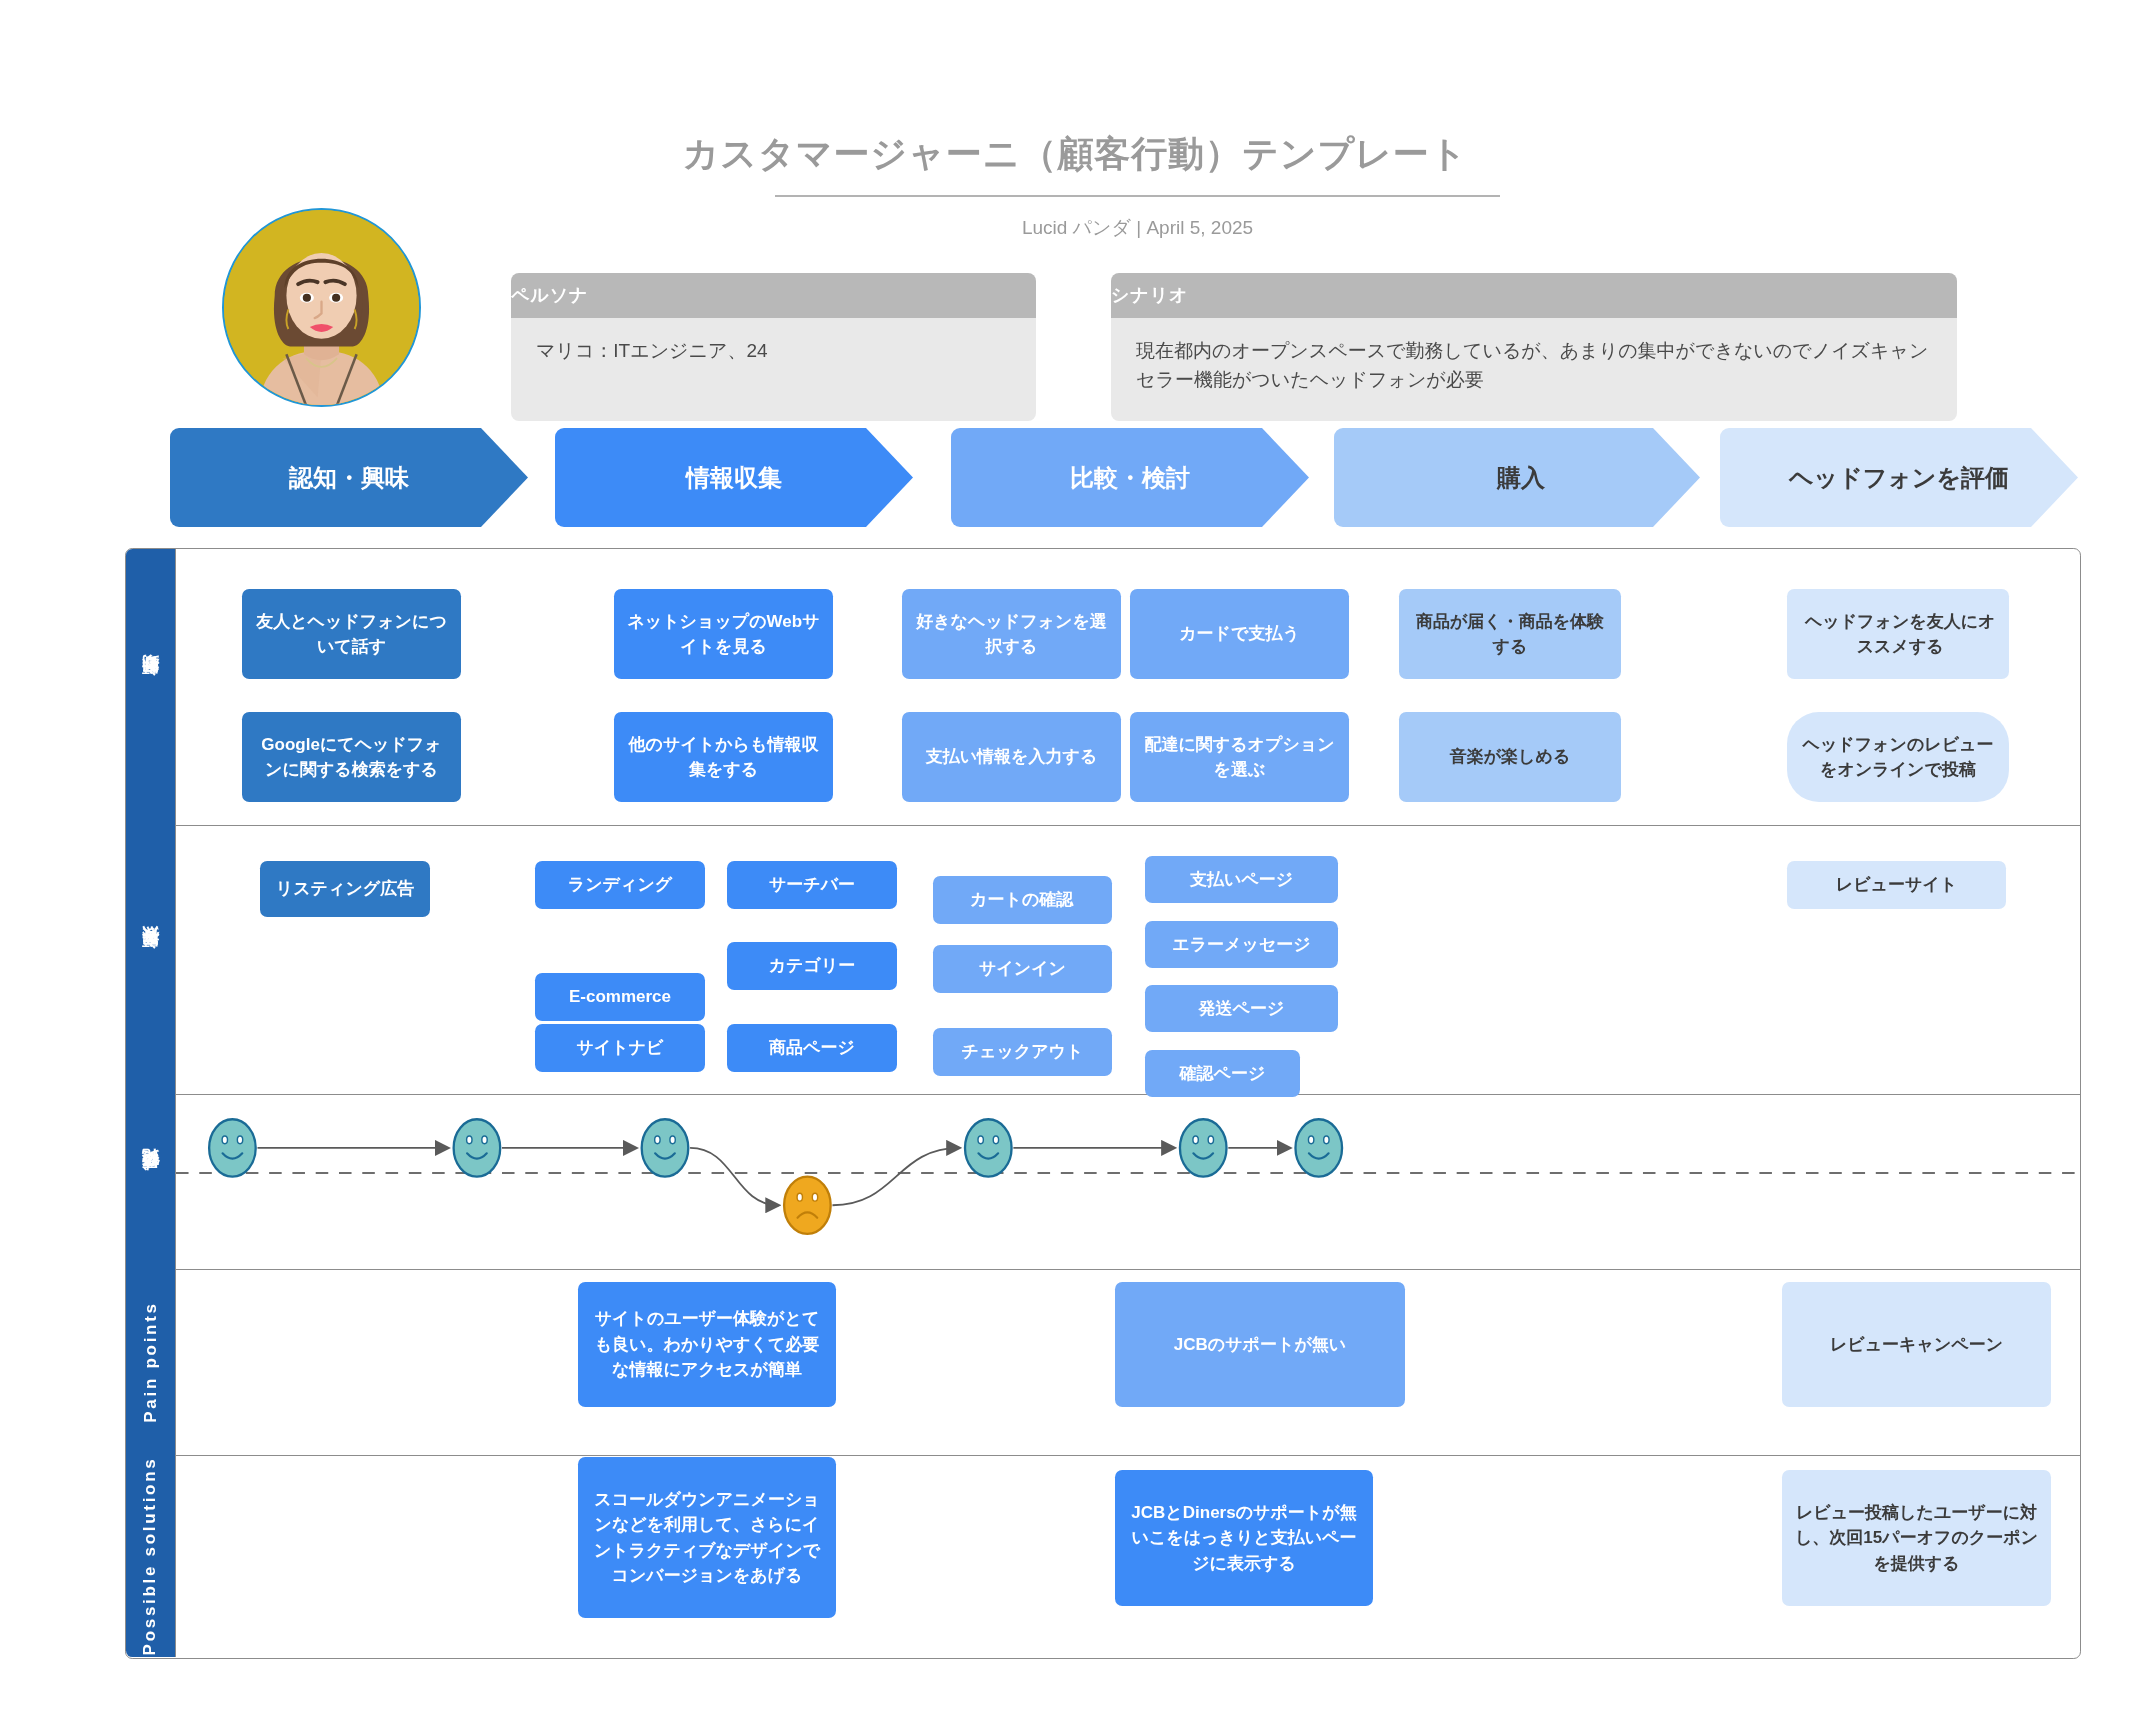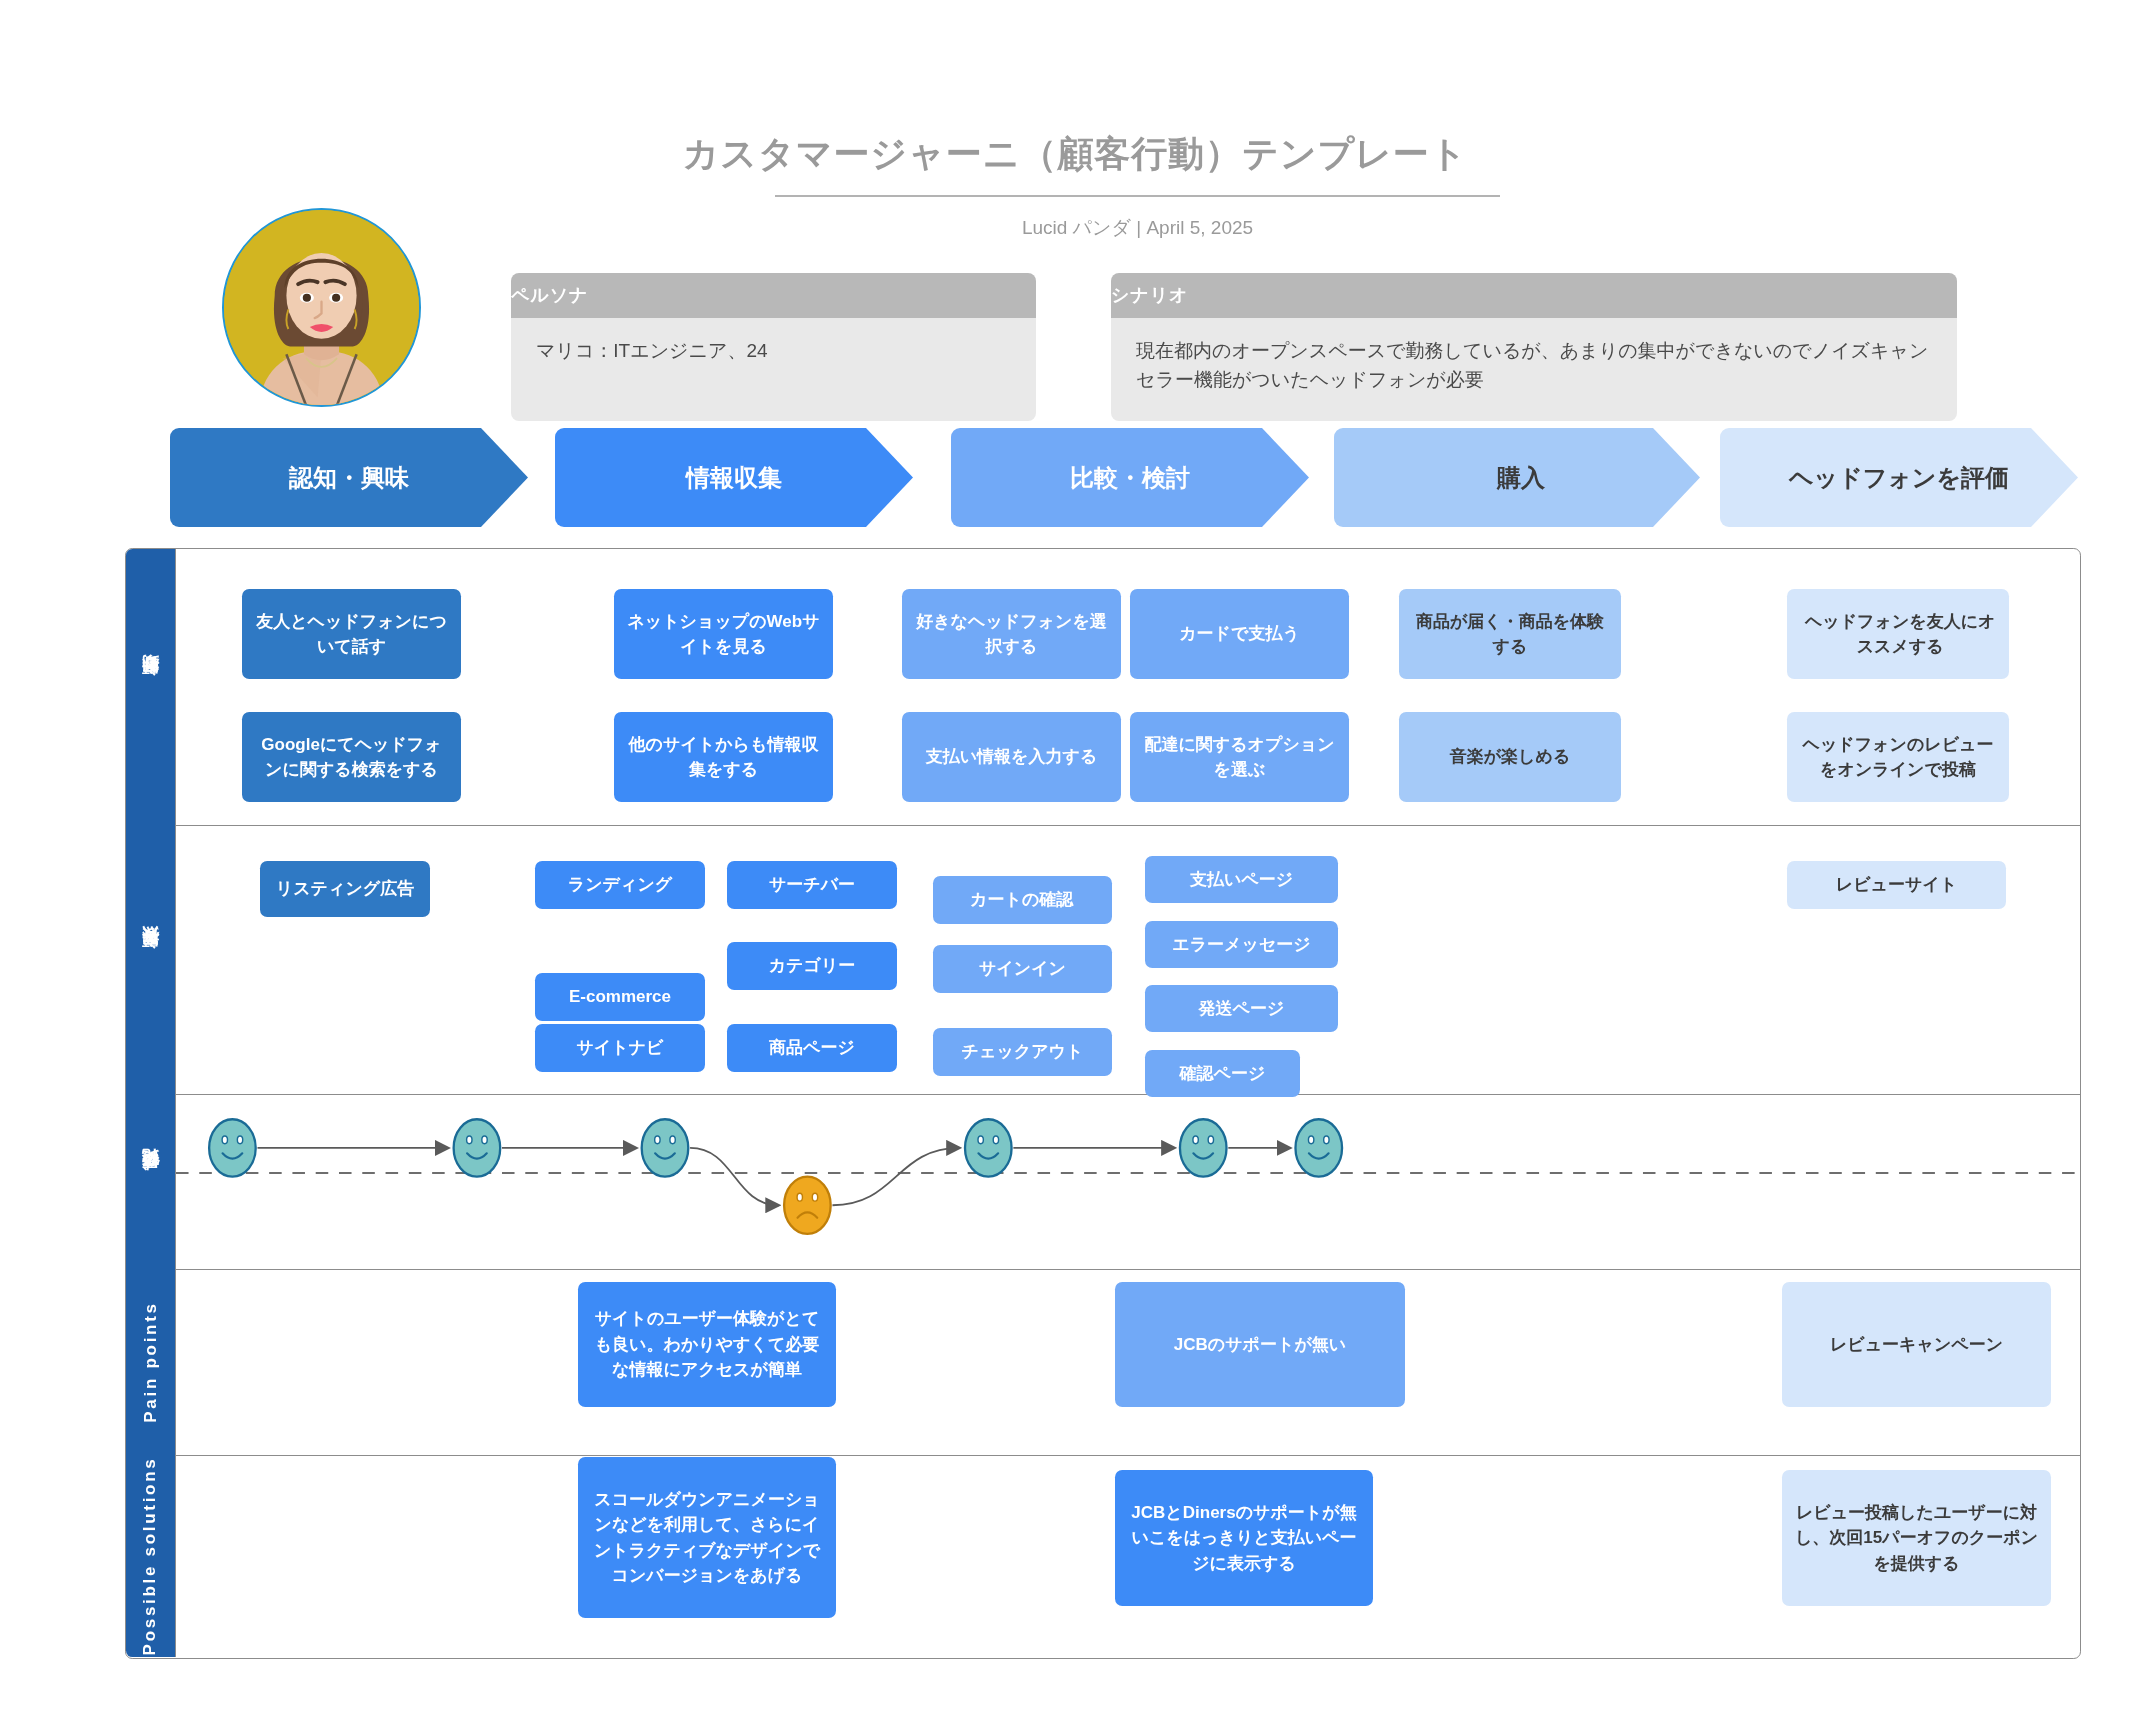--- a/index.html
+++ b/index.html
@@ -210,21 +210,21 @@
     <div class="card" style="left: 242px; top: 712px; width: 219px; height: 90px; background: rgb(47, 121, 196); color: rgb(255, 255, 255);">Googleにてヘッドフォンに関する検索をする</div>
     <div class="card" style="left: 614px; top: 589px; width: 219px; height: 90px; background: rgb(61, 139, 247); color: rgb(255, 255, 255);">ネットショップのWebサイトを見る</div>
     <div class="card" style="left: 614px; top: 712px; width: 219px; height: 90px; background: rgb(61, 139, 247); color: rgb(255, 255, 255);">他のサイトからも情報収集をする</div>
     <div class="card" style="left: 902px; top: 589px; width: 219px; height: 90px; background: rgb(113, 169, 247); color: rgb(255, 255, 255);">好きなヘッドフォンを選択する</div>
     <div class="card" style="left: 902px; top: 712px; width: 219px; height: 90px; background: rgb(113, 169, 247); color: rgb(255, 255, 255);">支払い情報を入力する</div>
     <div class="card" style="left: 1130px; top: 589px; width: 219px; height: 90px; background: rgb(113, 169, 247); color: rgb(255, 255, 255);">カードで支払う</div>
     <div class="card" style="left: 1130px; top: 712px; width: 219px; height: 90px; background: rgb(113, 169, 247); color: rgb(255, 255, 255);">配達に関するオプションを選ぶ</div>
     <div class="card" style="left: 1399px; top: 589px; width: 222px; height: 90px; background: rgb(165, 202, 248); color: rgb(59, 59, 59);">商品が届く・商品を体験する</div>
     <div class="card" style="left: 1399px; top: 712px; width: 222px; height: 90px; background: rgb(165, 202, 248); color: rgb(59, 59, 59);">音楽が楽しめる</div>
     <div class="card" style="left: 1787px; top: 589px; width: 222px; height: 90px; background: rgb(213, 230, 251); color: rgb(59, 59, 59); padding-left: 16px;">ヘッドフォンを友人にオススメする</div>
-    <div class="card" style="left: 1787px; top: 712px; width: 222px; height: 90px; background: rgb(213, 230, 251); color: rgb(59, 59, 59);">ヘッドフォンのレビューをオンラインで投稿</div>
+    <div class="card" style="left: 1787px; top: 712px; width: 222px; height: 90px; background: rgb(213, 230, 251); color: rgb(59, 59, 59); border-radius: 32px;">ヘッドフォンのレビューをオンラインで投稿</div>
   </div>
 <div id="layer-touchpoints">
     <div class="card" style="left: 260px; top: 861px; width: 170px; height: 56px; background: rgb(47, 121, 196); color: rgb(255, 255, 255);">リスティング広告</div>
     <div class="card" style="left: 535px; top: 861px; width: 170px; height: 48px; background: rgb(61, 139, 247); color: rgb(255, 255, 255);">ランディング</div>
     <div class="card" style="left: 727px; top: 861px; width: 170px; height: 48px; background: rgb(61, 139, 247); color: rgb(255, 255, 255);">サーチバー</div>
     <div class="card" style="left: 535px; top: 942px; width: 170px; height: 48px; background: rgb(61, 139, 247); color: rgb(255, 255, 255); margin-top: 31px;">E-commerce</div>
     <div class="card" style="left: 727px; top: 942px; width: 170px; height: 48px; background: rgb(61, 139, 247); color: rgb(255, 255, 255);">カテゴリー</div>
     <div class="card" style="left: 535px; top: 1024px; width: 170px; height: 48px; background: rgb(61, 139, 247); color: rgb(255, 255, 255);">サイトナビ</div>
     <div class="card" style="left: 727px; top: 1024px; width: 170px; height: 48px; background: rgb(61, 139, 247); color: rgb(255, 255, 255);">商品ページ</div>
     <div class="card" style="left: 933px; top: 876px; width: 179px; height: 48px; background: rgb(113, 169, 247); color: rgb(255, 255, 255); padding-left: 10px;">カートの確認</div>

